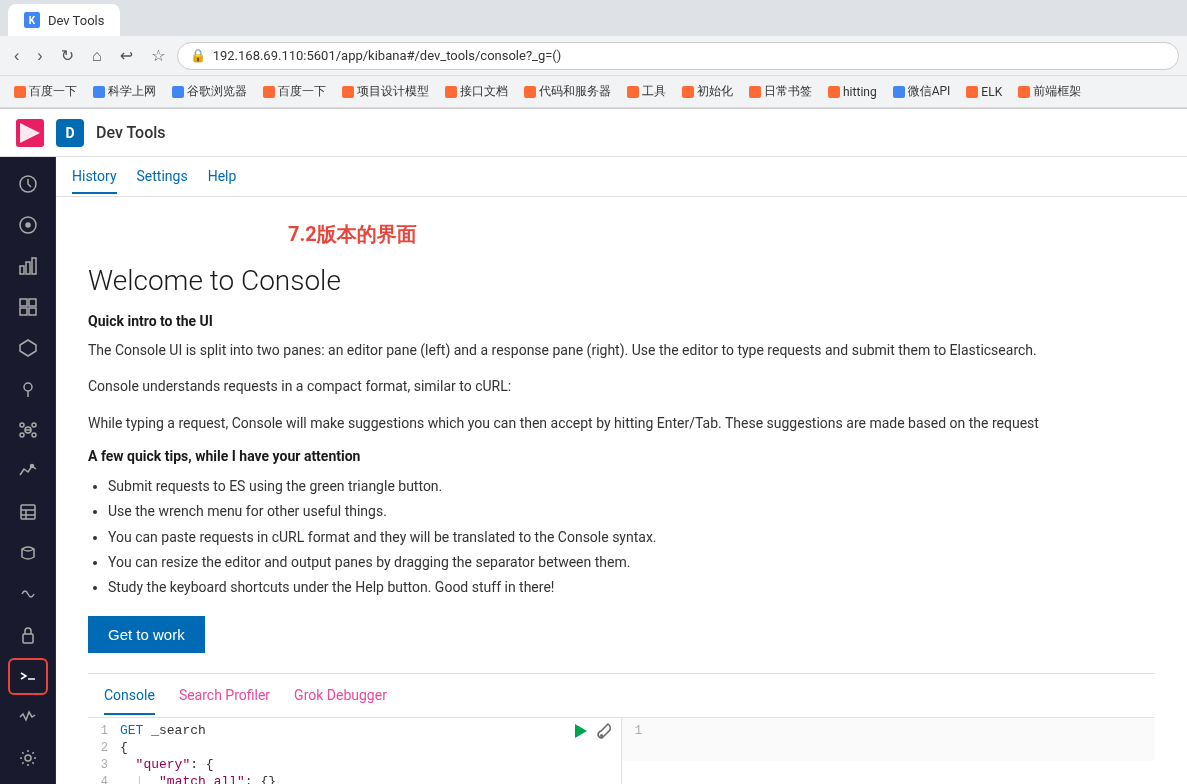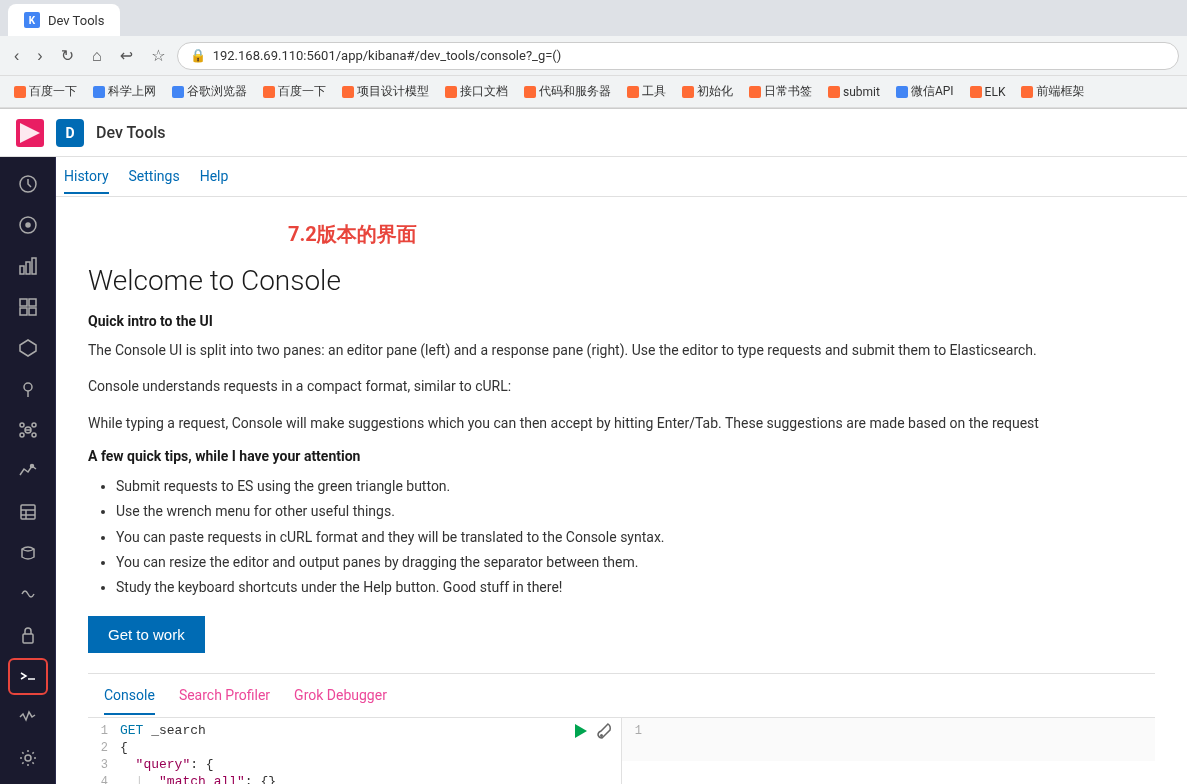--- a/index.html
+++ b/index.html
@@ -30,33 +30,33 @@
 
     
     .sidebar { width: 56px; background: #1a1a2e; display: flex; flex-direction: column; align-items: center; padding: 8px 0; gap: 4px; border-right: 1px solid #2a2a4a; }
     .sidebar-icon { width: 40px; height: 40px; display: flex; align-items: center; justify-content: center; border-radius: 6px; cursor: pointer; color: #aaa; font-size: 18px; position: relative; }
     .sidebar-icon.selected { border: 2px solid #e8453c; color: #fff; }
 
     
     .content-area { flex: 1; display: flex; flex-direction: column; overflow: hidden; }
 
     
-    .nav-tabs { height: 40px; display: flex; align-items: center; padding: 0 8px; gap: 20px; border-bottom: 1px solid #e0e0e0; background: #fff; }
+    .nav-tabs { height: 40px; display: flex; align-items: center; padding: 0 16px; gap: 20px; border-bottom: 1px solid #e0e0e0; background: #fff; }
     .nav-tab { font-size: 14px; cursor: pointer; padding: 8px 0; color: #006bb4; text-decoration: none; border-bottom: 2px solid transparent; }
     .nav-tab.active { color: #006bb4; border-bottom: 2px solid #006bb4; }
 
     
     .welcome-content { flex: 1; padding: 24px 32px; overflow-y: auto; background: #fff; display: flex; flex-direction: column; gap: 0; }
     .annotation { color: #e8453c; font-size: 20px; font-weight: bold; text-align: left; margin-bottom: 16px; margin-left: 200px; }
     .welcome-title { font-size: 28px; font-weight: 300; color: #1a1a1a; margin-bottom: 16px; }
     .section-title { font-size: 14px; font-weight: 700; color: #1a1a1a; margin-bottom: 10px; }
     .body-text { font-size: 14px; color: #333; line-height: 1.6; margin-bottom: 14px; }
     .tips-title { font-size: 14px; font-weight: 700; color: #1a1a1a; margin-bottom: 10px; }
     .tips-list { list-style: disc; padding-left: 20px; margin-bottom: 16px; }
-    .tips-list li { font-size: 14px; color: #333; line-height: 1.8; margin-left: 8px; }
+    .tips-list li { font-size: 14px; color: #333; line-height: 1.8; }
     .get-to-work-btn { display: inline-flex; align-items: center; background: #006bb4; color: white; border: none; padding: 10px 20px; border-radius: 0; font-size: 15px; font-weight: 500; cursor: pointer; margin-bottom: 20px; }
 
     
     .bottom-tabs { border-top: 1px solid #e0e0e0; display: flex; align-items: center; padding: 0 16px; gap: 24px; height: 44px; background: #fff; }
     .bottom-tab { font-size: 14px; cursor: pointer; color: #ec4899; padding: 10px 0; border-bottom: 2px solid transparent; }
     .bottom-tab.active { color: #006bb4; border-bottom: 2px solid #006bb4; }
 
     
     .editor-area { display: flex; flex: 1; border-top: 1px solid #e0e0e0; min-height: 0; }
     .editor-pane { flex: 1; background: #fff; border-right: 1px solid #e0e0e0; font-family: 'Courier New', monospace; font-size: 13px; position: relative; overflow: hidden; }
@@ -133,21 +133,21 @@
       <div class="bookmark-item">
         <div class="bookmark-icon bk-orange"></div>
         <span>初始化</span>
       </div>
       <div class="bookmark-item">
         <div class="bookmark-icon bk-orange"></div>
         <span>日常书签</span>
       </div>
       <div class="bookmark-item">
         <div class="bookmark-icon bk-orange"></div>
-        <span>submit</span>
+        <span>hitting</span>
       </div>
       <div class="bookmark-item">
         <div class="bookmark-icon bk-blue"></div>
         <span>微信API</span>
       </div>
       <div class="bookmark-item">
         <div class="bookmark-icon bk-orange"></div>
         <span>ELK</span>
       </div>
       <div class="bookmark-item">

